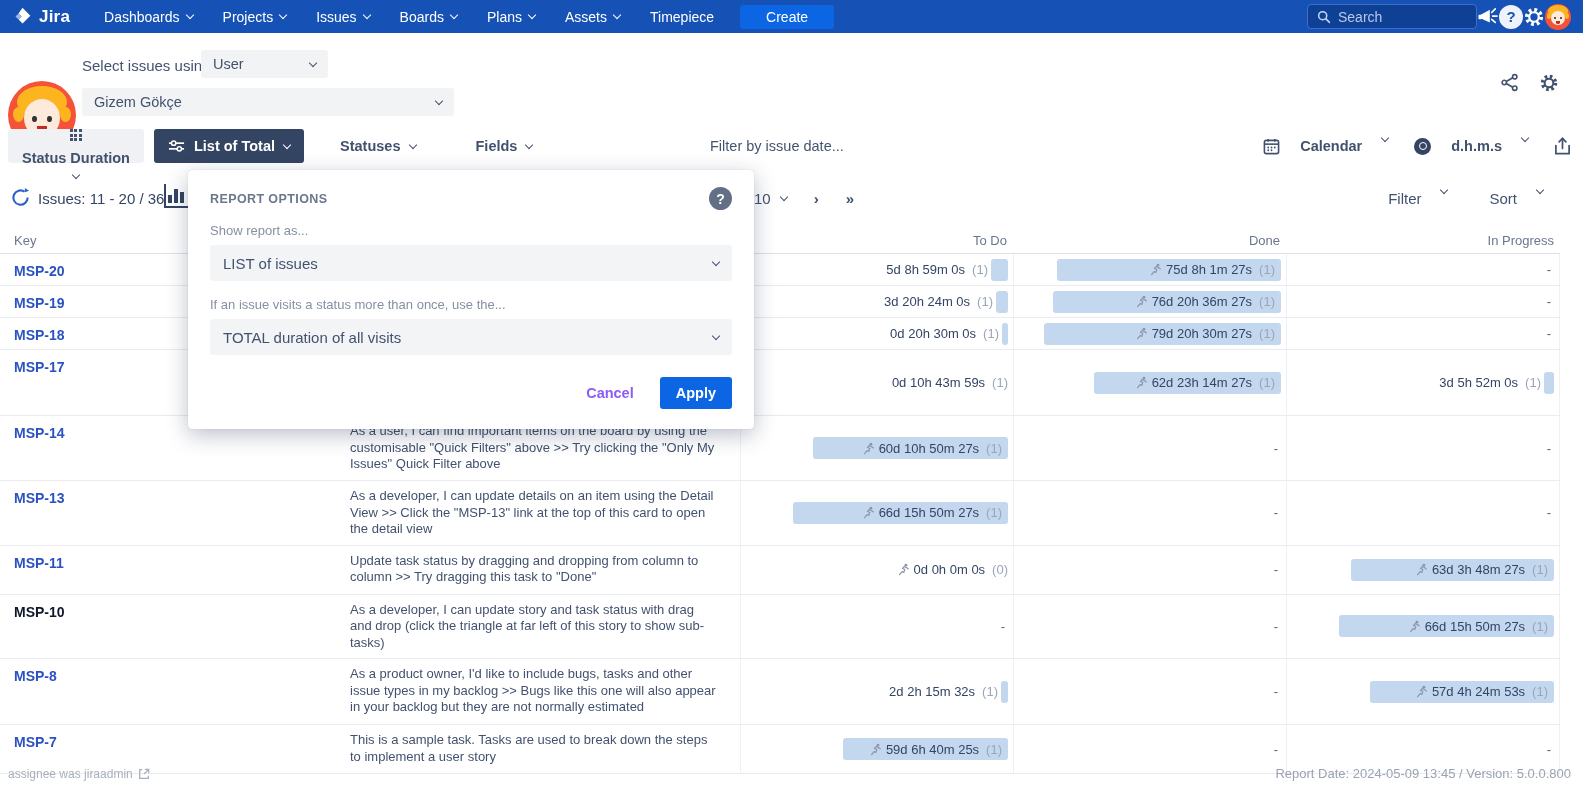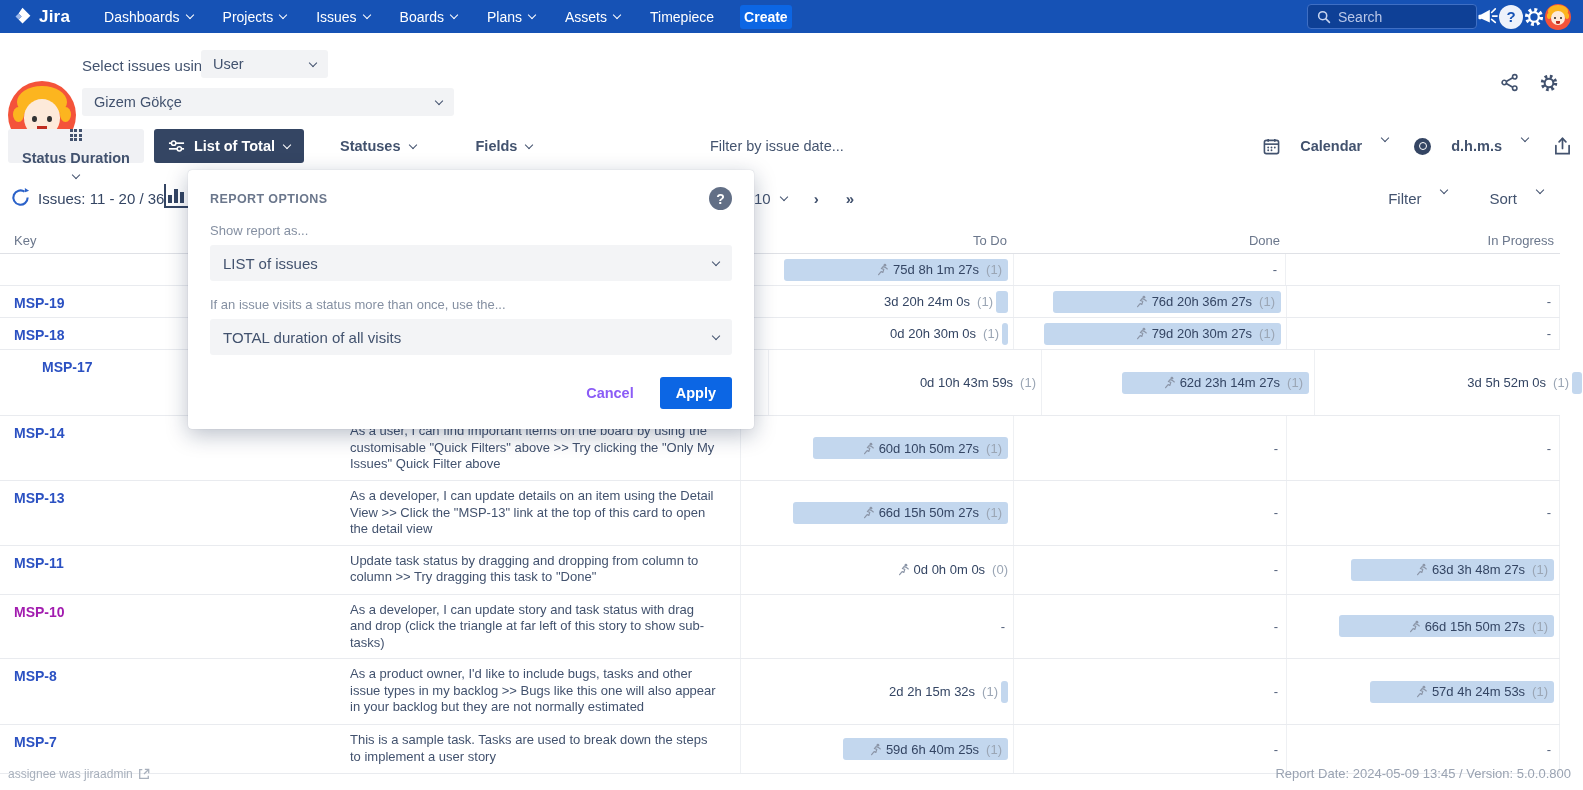--- a/index.html
+++ b/index.html
@@ -9,22 +9,22 @@
   
   .chev { display:inline-block; width:6px; height:6px; border-right:1.7px solid currentColor;
           border-bottom:1.7px solid currentColor; transform:rotate(45deg); flex:none; margin-top:-3px; }
 
   
   .topnav { height:33px; background:#1652b5; display:flex; align-items:center; padding:0 12px; color:#fff; }
   .brand { display:flex; align-items:center; gap:6px; margin-right:34px; }
   .brand-name { font-size:17px; font-weight:600; letter-spacing:.2px; }
   .nav-items { display:flex; align-items:center; gap:30px; }
   .nav-item { display:flex; align-items:center; gap:7px; font-size:14px; cursor:pointer; white-space:nowrap; }
-  .create-btn { margin-left:26px; background:#0c66e4; color:#fff; font-size:14px; font-weight:700;
-                border:none; border-radius:3px; padding:4px 4px; height:24px; cursor:pointer; }
+  .create-btn { margin-left:26px; background:#0c66e4; color:#fff; font-size:14px; font-weight:400;
+                border:none; border-radius:3px; padding:4px 26px; height:24px; cursor:pointer; }
   .nav-right { margin-left:auto; display:flex; align-items:center; }
   .search-box { width:170px; height:25px; background:#0e4096; border:1.6px solid #3f6fc4; border-radius:4px;
                 display:flex; align-items:center; gap:7px; padding:0 9px; color:#b9c7e8; font-size:14px; }
   .help-circle { width:24px; height:24px; border-radius:50%; background:#eef2fb; color:#1652b5;
                  font-weight:700; font-size:15px; display:flex; align-items:center; justify-content:center; }
   
   .avatar { border-radius:50%; background:#f4533a; position:relative; overflow:hidden; flex:none; }
   .avatar .hair { position:absolute; top:7%; left:13%; width:74%; height:48%; background:#fcb51f; border-radius:50%; }
   .avatar .bun-l,.avatar .bun-r { position:absolute; top:38%; width:16%; height:22%; background:#fcb51f; border-radius:50%; }
   .avatar .bun-l{left:8%;} .avatar .bun-r{right:8%;}
@@ -344,20 +344,21 @@
 
 <div class="grid-row thead">
   <span class="h-key">Key</span>
   <span></span>
   <span class="h-r">To Do</span>
   <span class="h-r">Done</span>
   <span class="h-r">In Progress</span>
 </div>
 <div id="table-body">
     <div class="grid-row trow" style="min-height: 32px;">
+      <div class="c-key"><a style="color:#2b51c2">MSP-20</a></div>
       <div class="c-sum">
         <span></span>
       </div>
       <div class="c-dur">
         <span class="dur-label">
           <span>5d 8h 59m 0s</span>
           <span class="dur-count">(1)</span>
         </span>
         <div class="dur-bar" style="width:17px;background:#c3d7ee"></div>
       </div>
@@ -426,21 +427,21 @@
             </svg>
             <span>79d 20h 30m 27s</span>
             <span class="dur-count">(1)</span>
           </span>
         </div>
       </div>
       <div class="c-dur last">
         <span class="dash">-</span>
       </div>
     </div>
-    <div class="grid-row trow" style="min-height: 66px; padding-left: 28px;">
+    <div class="grid-row trow" style="min-height: 66px;">
       <div class="c-key"><a style="color:#2b51c2">MSP-17</a></div>
       <div class="c-sum bottom">
         <span>description tab of the detail view for more</span>
       </div>
       <div class="c-dur">
         <span class="dur-label">
           <span>0d 10h 43m 59s</span>
           <span class="dur-count">(1)</span>
         </span>
       </div>
@@ -537,21 +538,21 @@
               <circle cx="9.6" cy="2.3" r="1.5" fill="#8b95a7"></circle>
               <path d="M2.8 12.6 L5.5 9.2 L7.4 10.1 L8.4 6.9 L5.8 6 L7.6 3.9 L10.2 4.9 L12.2 6.4" fill="none" stroke="#8b95a7" stroke-width="1.25" stroke-linecap="round" stroke-linejoin="round"></path>
             </svg>
             <span>63d 3h 48m 27s</span>
             <span class="dur-count">(1)</span>
           </span>
         </div>
       </div>
     </div>
     <div class="grid-row trow" style="min-height: 49px;">
-      <div class="c-key"><a style="color:#a21caf">MSP-10</a></div>
+      <div class="c-key"><a style="color:#0f172a">MSP-10</a></div>
       <div class="c-sum">
         <span>As a developer, I can update story and task status with drag and drop (click the triangle at far left of this story to show sub-tasks)</span>
       </div>
       <div class="c-dur">
         <span class="dash">-</span>
       </div>
       <div class="c-dur">
         <span class="dash">-</span>
       </div>
       <div class="c-dur last">

